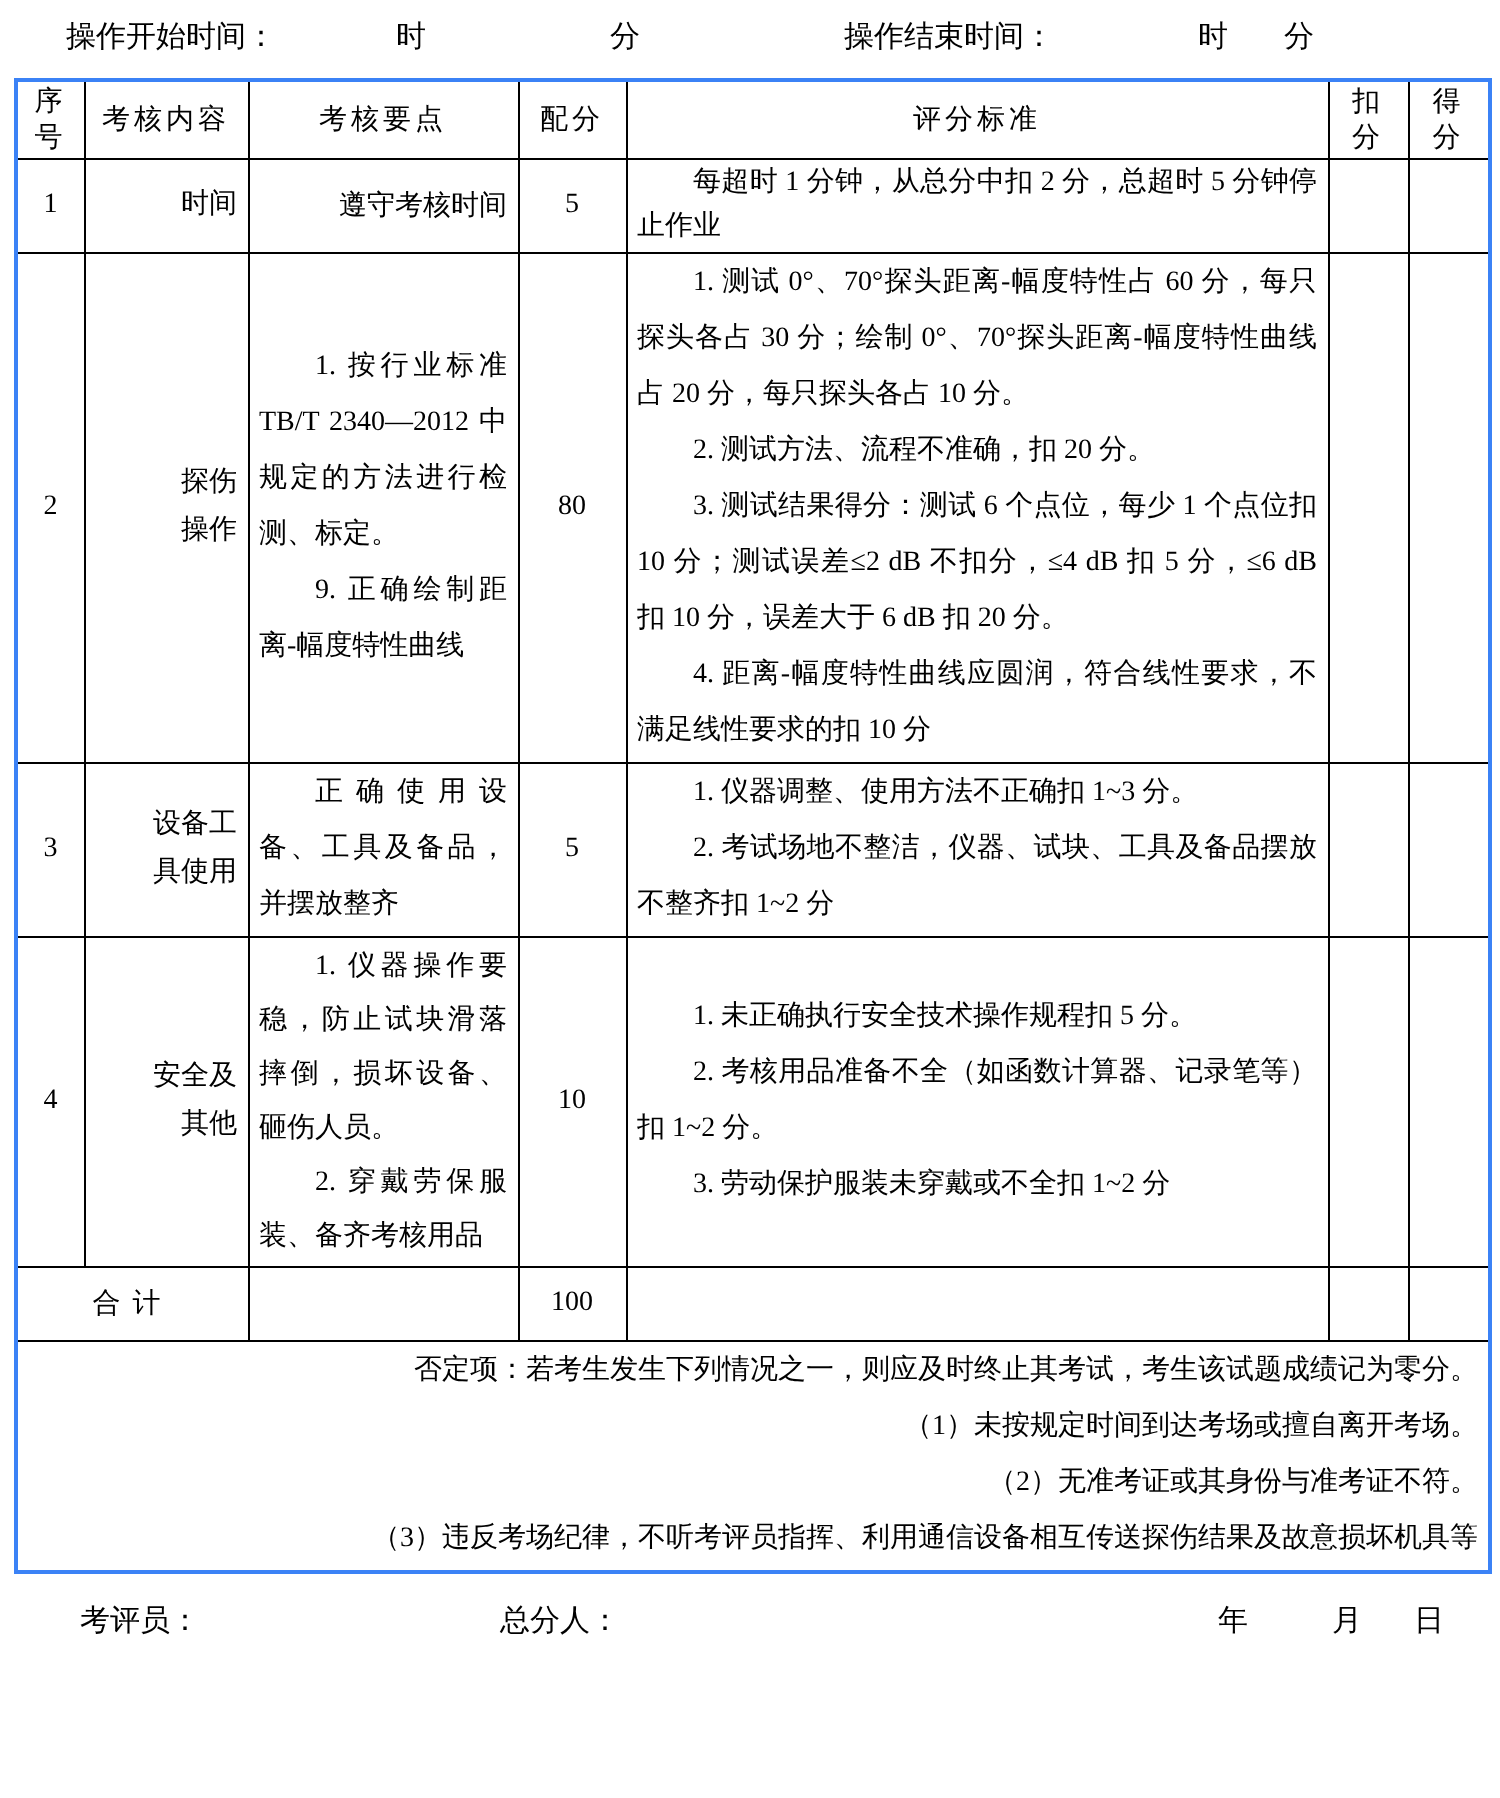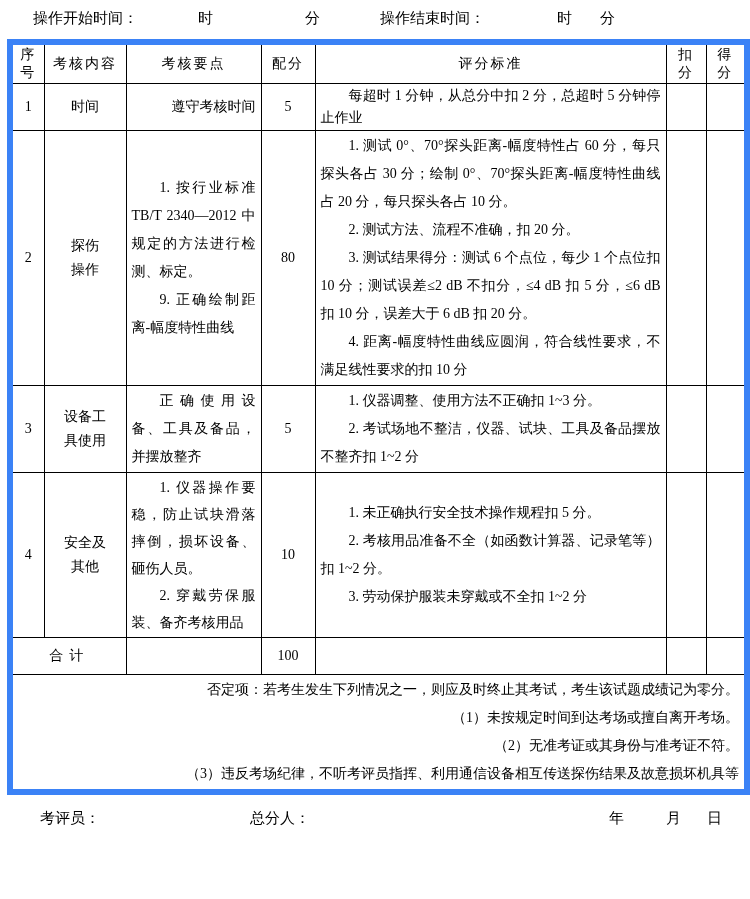--- a/index.html
+++ b/index.html
@@ -11,38 +11,38 @@
   
   .top{padding:9px 0 0 33px;font-size:15px;}
   .topline{margin-bottom:11px;white-space:nowrap;}
   .blank{display:inline-block;border-bottom:1px solid #000;height:15px;vertical-align:bottom;}
   .blank.w1{width:88px;margin:0 8px 0 3px;}
   .blank.w2{width:86px;margin:0 8px 0 3px;}
   .blank.w3{width:327px;margin:0 0 0 3px;}
   .timeline{white-space:nowrap;}
   .timeline .gap1{margin-left:60px;}
   .timeline .gap2{margin-left:92px;}
-  .timeline .gap3{margin-left:60px;}
+  .timeline .gap3{margin-left:102px;}
   .timeline .gap4{margin-left:72px;}
   .timeline .gap5{margin-left:28px;}
   
   table.score{
-    border-collapse:collapse;border:6px solid #3b82f6;table-layout:fixed;
+    border-collapse:collapse;border:2px solid #3b82f6;table-layout:fixed;
     width:737px;margin:10px 0 0 7px;font-size:14px;
   }
   table.score th,table.score td{
     border:1px solid #000;font-weight:normal;vertical-align:middle;
     padding:1px 5px;overflow:hidden;
   }
   th.colh{height:28px;text-align:center;letter-spacing:2px;}
   td.num{text-align:center;}
   .para{text-align:justify;text-indent:2em;line-height:28px;}
   .lh22{line-height:22px;}
   .lh27{line-height:27px;}
-  .cline{text-align:center;line-height:24px;}
+  .cline{text-align:right;line-height:24px;}
   .center-line{text-align:right;}
   td.veto-cell{padding:6px 10px 4px 12px;}
   .veto-line{line-height:28px;text-align:right;}
   .veto-line.first{text-indent:1em;}
   
   .foot{display:flex;align-items:baseline;font-size:15px;padding:14px 28px 0 40px;}
   .foot .scorer{margin-left:150px;}
   .foot .date{margin-left:auto;}
   .foot .y{margin-right:42px;}
   .foot .m{margin-right:26px;}

